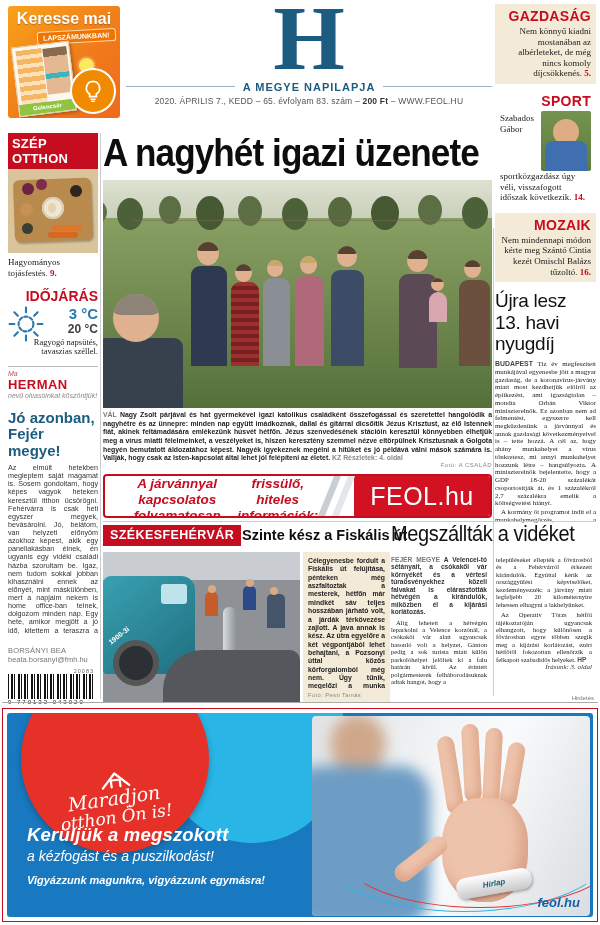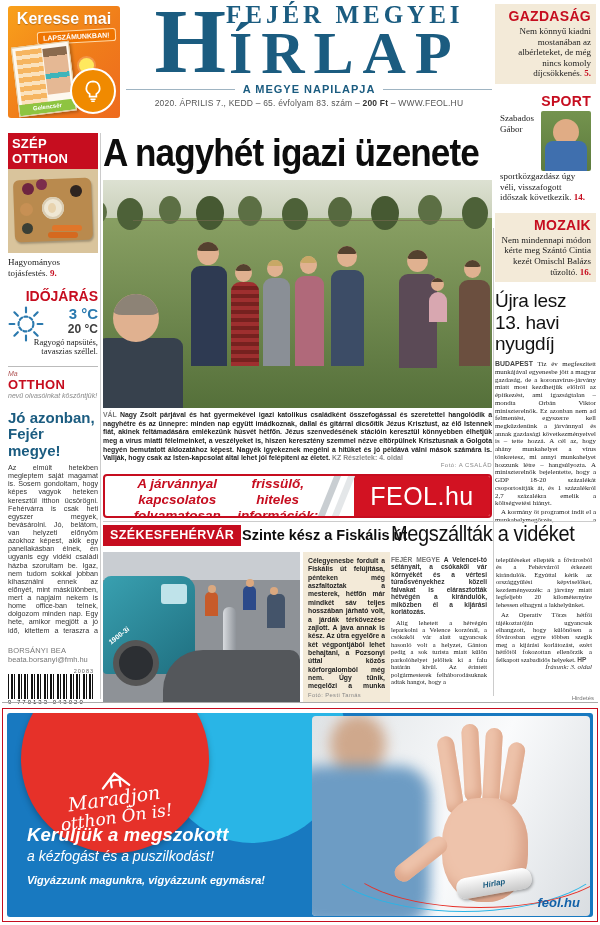--- a/index.html
+++ b/index.html
@@ -222,24 +222,20 @@
       <svg width="26" height="26" viewBox="0 0 24 24">
           <path d="M12 3.2a6.2 6.2 0 0 0-3.1 11.5v2.5h6.2v-2.5A6.2 6.2 0 0 0 12 3.2z" fill="none" stroke="#fff" stroke-width="1.6"></path>
           <path d="M9.6 19.6h4.8M10.4 21.4h3.2" stroke="#fff" stroke-width="1.4"></path>
         </svg>
     </div>
   </div>
 
   <div class="abs masthead">
     <div class="mast-row">
       <span class="mast-h">H</span>
-      <span class="mast-col">
-        <span class="mast-top">FEJÉR MEGYEI</span>
-        <span class="mast-rest">ÍRLAP</span>
-      </span>
     </div>
     <div class="tagline">
       <span>A MEGYE NAPILAPJA</span>
     </div>
     <div class="dateline">
       <span>2020. ÁPRILIS 7., KEDD – 65. évfolyam 83. szám – </span><b>200 Ft</b><span> – WWW.FEOL.HU</span>
     </div>
   </div>
 
   <div class="abs rail">
@@ -312,21 +308,21 @@
             </g>
           </svg>
       </div>
       <div class="temp-low">3 °C</div>
       <div class="temp-high">20 °C</div>
       <div class="weather-desc">Ragyogó napsütés, tavaszias széllel.</div>
     </div>
 
     <div class="greeting">
       <div class="greet-pre">Ma</div>
-      <div class="greet-name">OTTHON</div>
+      <div class="greet-name">HERMAN</div>
       <div class="greet-post">nevű olvasóinkat köszöntjük!</div>
     </div>
 
     <div class="col-title">Jó azonban, Fejér megye!</div>
     <div class="col-body">Az elmúlt hetekben megleptem saját magamat is. Sosem gondoltam, hogy képes vagyok heteken keresztül itthon ücsörögni. Fehérvárra is csak heti egyszer megyek, bevásárolni. Jó, belátom, van helyzeti előnyöm azokhoz képest, akik egy panellakásban élnek, én ugyanis egy vidéki családi házba szorultam be. Igaz, nem tudom sokkal jobban kihasználni ennek az előnyét, mint máskülönben, mert a napjaim nekem is home office-ban telnek, dolgozom minden nap. Egy hete, amikor megjött a jó idő, kitettem a teraszra a napozóágyakat. Egyetlenegyszer már volt is időm beleülni egy órácskára. Viszont többször észrevettem, hogy 9 éves macskánk előszeretettel telepszik bele az egyikbe, és órákat alszik a tavaszi napsütésben. Jó dolga van! Tessék mondani, nem lehetnék macska magunknál?</div>
     <div>
       <div class="col-author">BORSÁNYI BEA</div>
       <div class="col-email">beata.borsanyi@fmh.hu</div>
     </div>
     <div class="barcode-wrap">

